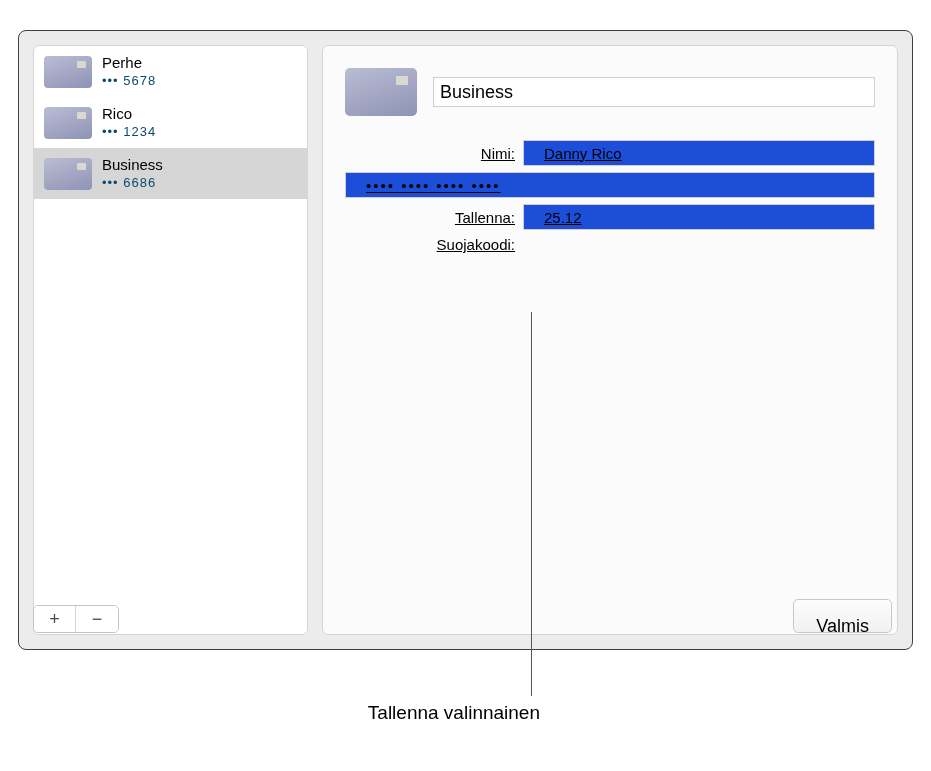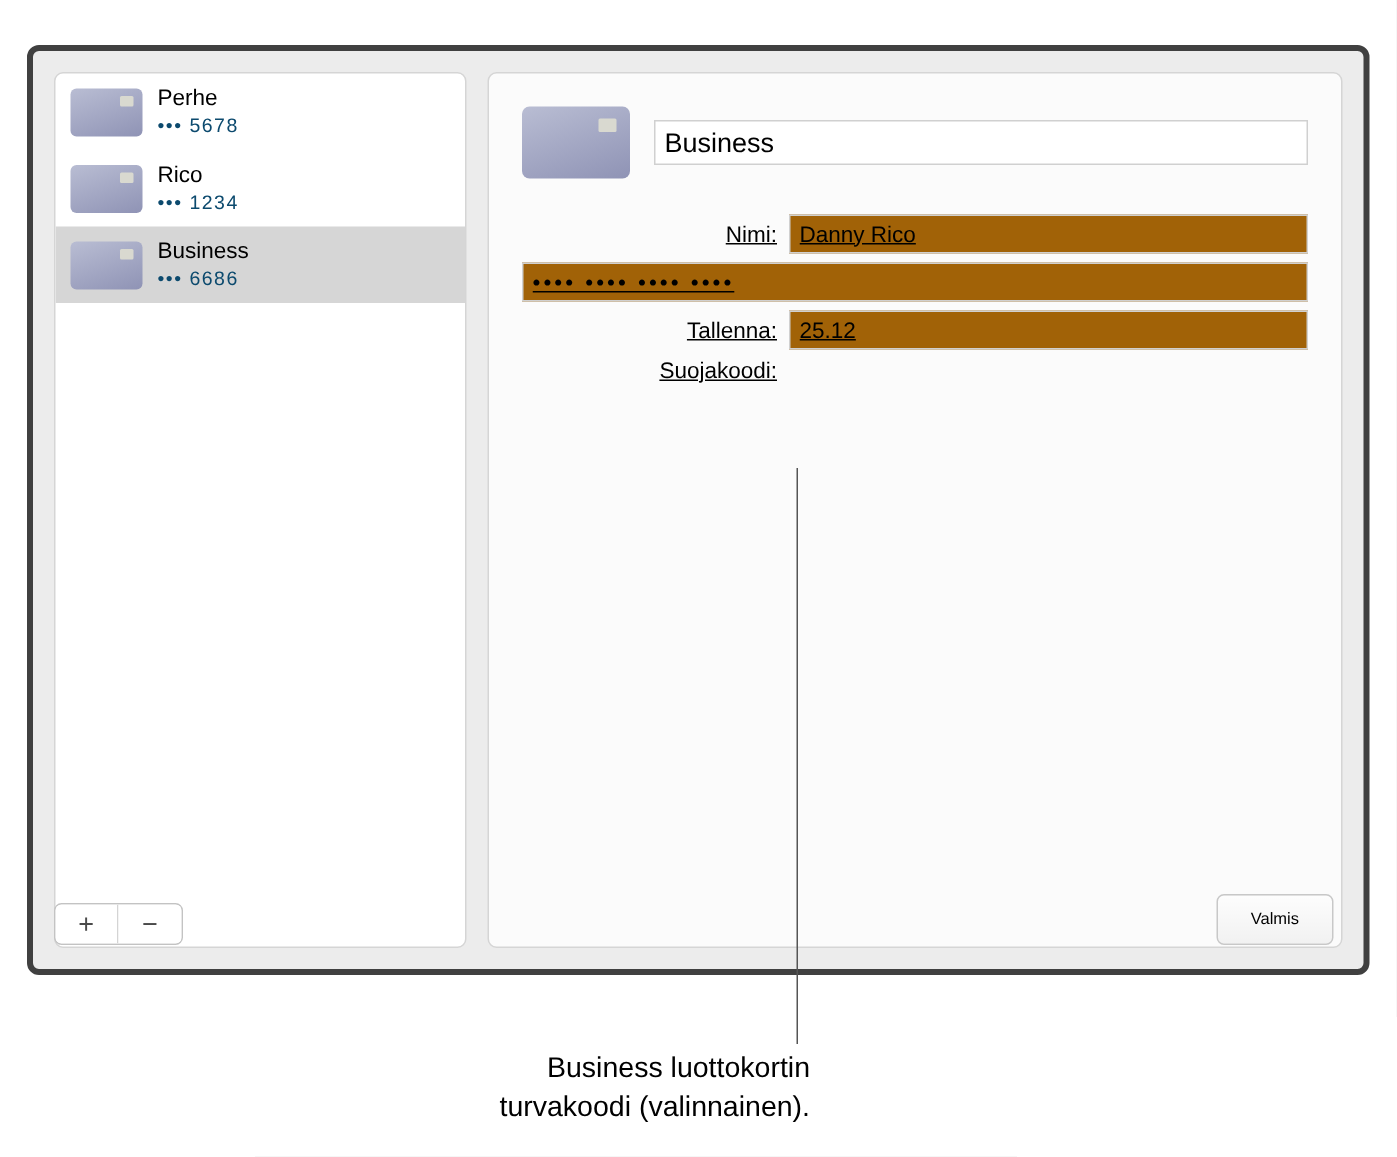--- a/index.html
+++ b/index.html
@@ -12,21 +12,21 @@
     font-size: 15px;
     color: #000;
   }
   .window {
     position: absolute;
     left: 18px;
     top: 30px;
     width: 895px;
     height: 620px;
     background: #ececec;
-    border: 4px solid #404040;
+    border: 1px solid #404040;
     border-radius: 8px;
     display: flex;
     flex-direction: column;
   }
   .body-row {
     flex: 1;
     display: flex;
     padding: 14px;
     gap: 14px;
   }
@@ -108,23 +108,23 @@
   }
   .form-label {
     width: 170px;
     text-align: right;
     font-size: 15px;
     color: #000;
   }
   .form-input {
     flex: 1;
     height: 26px;
-    padding: 2px 6px;
+    padding: 2px 20px;
     border: 1px solid #d0d0d0;
-    background: #a16207;
+    background: #1d4ed8;
     font-size: 15px;
     font-family: inherit;
   }
   .form-input.masked { letter-spacing: 2px; }
   .form-input.focused {
     border: 2px solid #3b79d6;
     outline: none;
     box-shadow: 0 0 0 2px rgba(59,121,214,0.35);
   }
   .sel-text {
@@ -156,23 +156,22 @@
   .seg-btn:first-child { border-right: 1px solid #d4d4d4; }
   .done-btn {
     position: absolute;
     right: 20px;
     bottom: 16px;
     padding: 16px 22px;
     height: 28px;
     border: 1px solid #c8c8c8;
     border-radius: 5px;
     background: linear-gradient(#fdfdfd, #f1f1f1);
-    font-size: 11px;
-    display: flex;
-    align-items: center;
+    font-size: 18px;
+    display: flex;
     justify-content: center;
   }
   .callout-line {
     position: absolute;
     left: 531px;
     top: 312px;
     width: 1px;
     height: 384px;
     background: #555;
   }
@@ -260,15 +259,14 @@
     </div>
   </div>
 
   <div class="done-btn">
     <span>Valmis</span>
   </div>
 </div>
 
 <div class="callout-line"></div>
 <div class="callout-text">
-  <span>Business luottokortin</span><br>
-  <span>turvakoodi (valinnainen).</span>
+  <span>Tallenna valinnainen</span><br>
 </div>
 
 </body></html>

